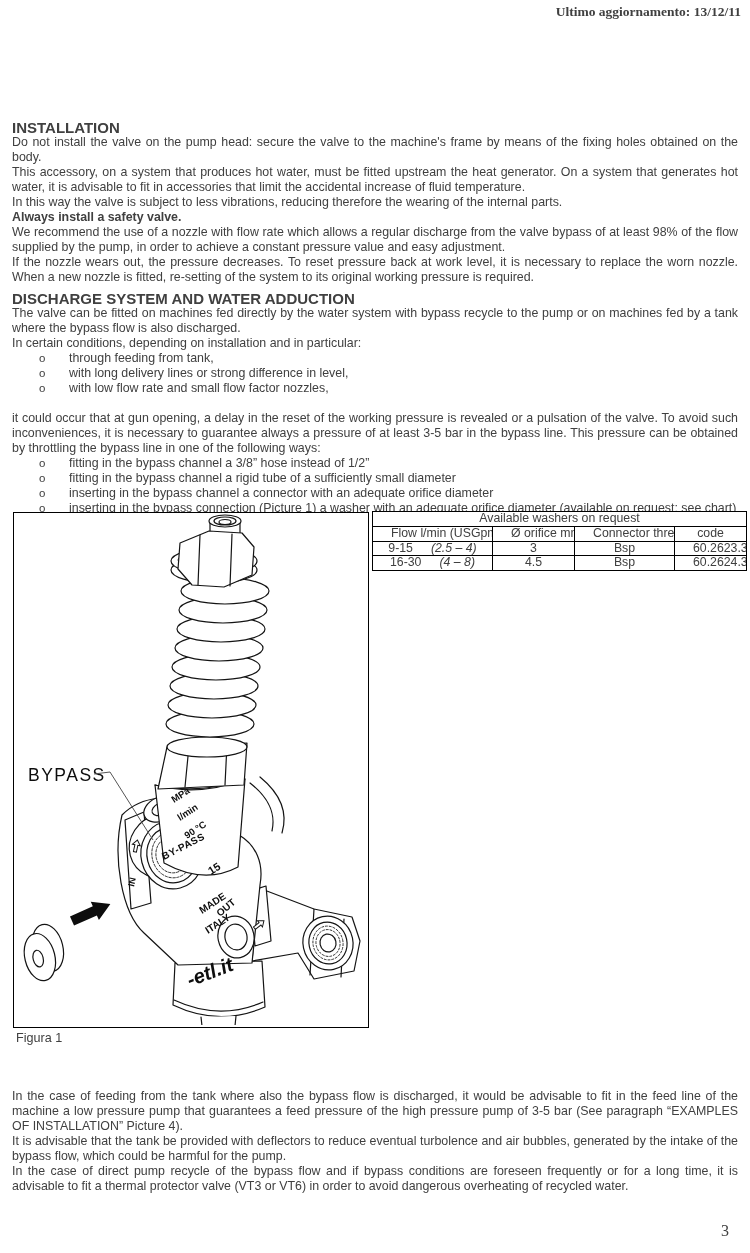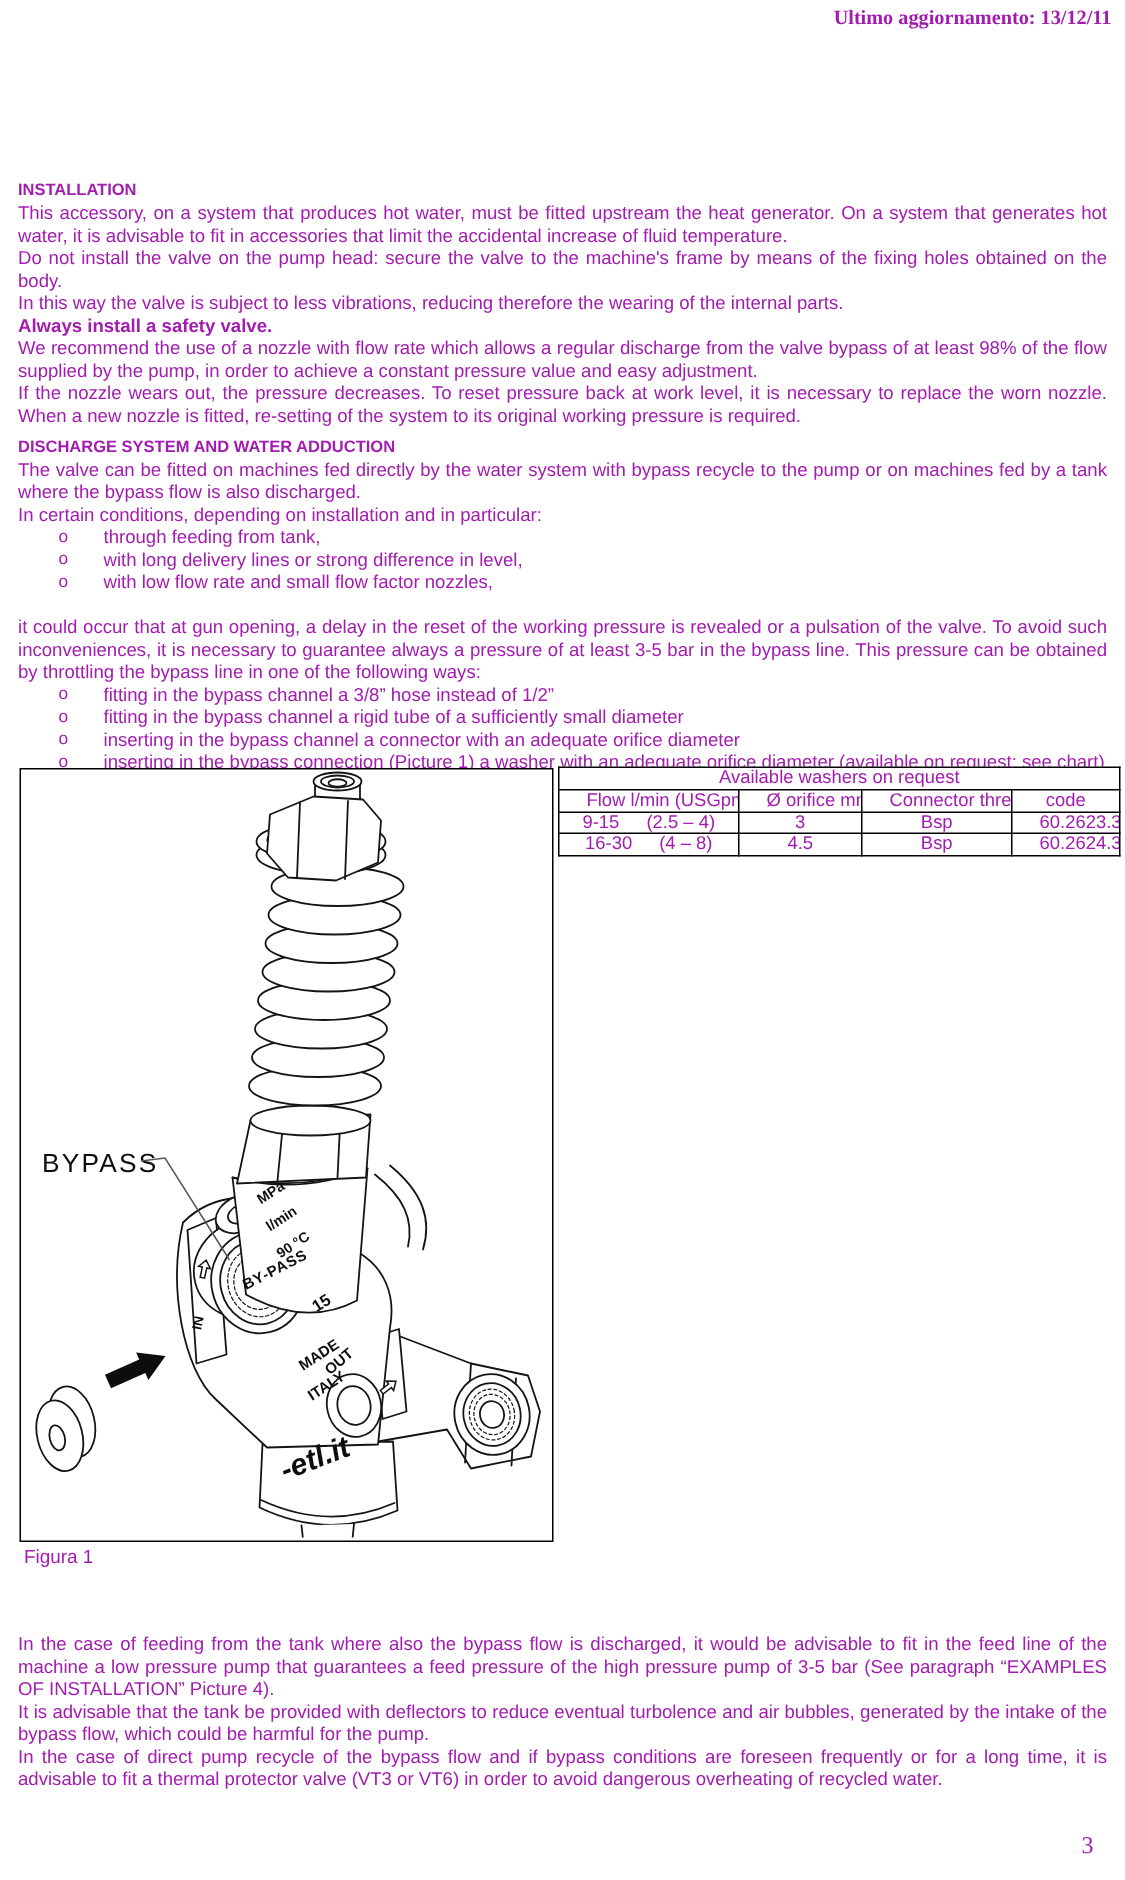--- a/index.html
+++ b/index.html
@@ -1,52 +1,52 @@
 <!DOCTYPE html>
 <html><head>
 <meta charset="utf-8">
 <style>
   html,body{margin:0;padding:0;background:#ffffff;}
-  .page{position:relative;width:750px;height:1253px;background:#fff;color:#a21caf;
+  .page{position:relative;width:750px;height:1253px;background:#fff;color:#404040;
         font-family:"Liberation Sans",sans-serif;overflow:hidden;}
   .header-right{position:absolute;top:4px;right:9px;font-family:"Liberation Serif",serif;
         font-weight:bold;font-size:13.5px;white-space:nowrap;}
   .textcol{position:absolute;left:12px;width:726px;font-size:12.4px;line-height:15px;}
   .main{top:120px;}
   .bottom{top:1089px;}
-  .sec-title{font-weight:bold;font-size:11px;line-height:15px;margin:0;}
+  .sec-title{font-weight:bold;font-size:15px;line-height:15px;margin:0;}
   .sec-title.gap-above{margin-top:6px;}
   p.body{margin:0;text-align:justify;}
   p.body.bold{font-weight:bold;}
   .li{display:flex;text-align:left;line-height:15px;}
   .li .mk{flex:0 0 30px;margin-left:27px;font-size:11.5px;}
   .li .tx{flex:1;}
   .figure-box{position:absolute;left:13px;top:512px;width:356px;height:516px;
         border:1.6px solid #000;box-sizing:border-box;background:#fff;}
   .figure-caption{position:absolute;left:16px;top:1031px;font-weight:normal;font-size:12.6px;}
   table.washers{position:absolute;left:372px;top:511px;width:374px;border-collapse:collapse;
         font-size:12.3px;table-layout:fixed;background:#fff;}
   table.washers td{border:1.5px solid #000;text-align:center;padding:0 18px;line-height:13.5px;height:13px;overflow:hidden;white-space:nowrap;}
   table.washers td.ttl{height:14px;}
   .flow-cell{display:flex;justify-content:center;gap:18px;align-items:flex-start;}
-  .ital{}
+  .ital{font-style:italic;}
   .page-number{position:absolute;right:21px;top:1222px;font-family:"Liberation Serif",serif;font-size:16px;}
   svg text{font-family:"Liberation Sans",sans-serif;fill:#0d0d0d;}
 </style>
 </head>
 <body>
 
 <div class="page">
 
   <div class="header-right">Ultimo aggiornamento: 13/12/11</div>
 
   <div class="textcol main">
     <p class="sec-title">INSTALLATION</p>
+    <p class="body">Do not install the valve on the pump head: secure the valve to the machine's frame by means of the fixing holes obtained on the body.</p>
     <p class="body">This accessory, on a system that produces hot water, must be fitted upstream the heat generator. On a system that generates hot water, it is advisable to fit in accessories that limit the accidental increase of fluid temperature.</p>
-    <p class="body">Do not install the valve on the pump head: secure the valve to the machine's frame by means of the fixing holes obtained on the body.</p>
     <p class="body">In this way the valve is subject to less vibrations, reducing therefore the wearing of the internal parts.</p>
     <p class="body bold">Always install a safety valve.</p>
     <p class="body">We recommend the use of a nozzle with flow rate which allows a regular discharge from the valve bypass of at least 98% of the flow supplied by the pump, in order to achieve a constant pressure value and easy adjustment.</p>
     <p class="body">If the nozzle wears out, the pressure decreases. To reset pressure back at work level, it is necessary to replace the worn nozzle. When a new nozzle is fitted, re-setting of the system to its original working pressure is required.</p>
 
     <p class="sec-title gap-above">DISCHARGE SYSTEM AND WATER ADDUCTION</p>
     <p class="body">The valve can be fitted on machines fed directly by the water system with bypass recycle to the pump or on machines fed by a tank where the bypass flow is also discharged.</p>
     <p class="body">In certain conditions, depending on installation and in particular:</p>
 
     <div class="li">

